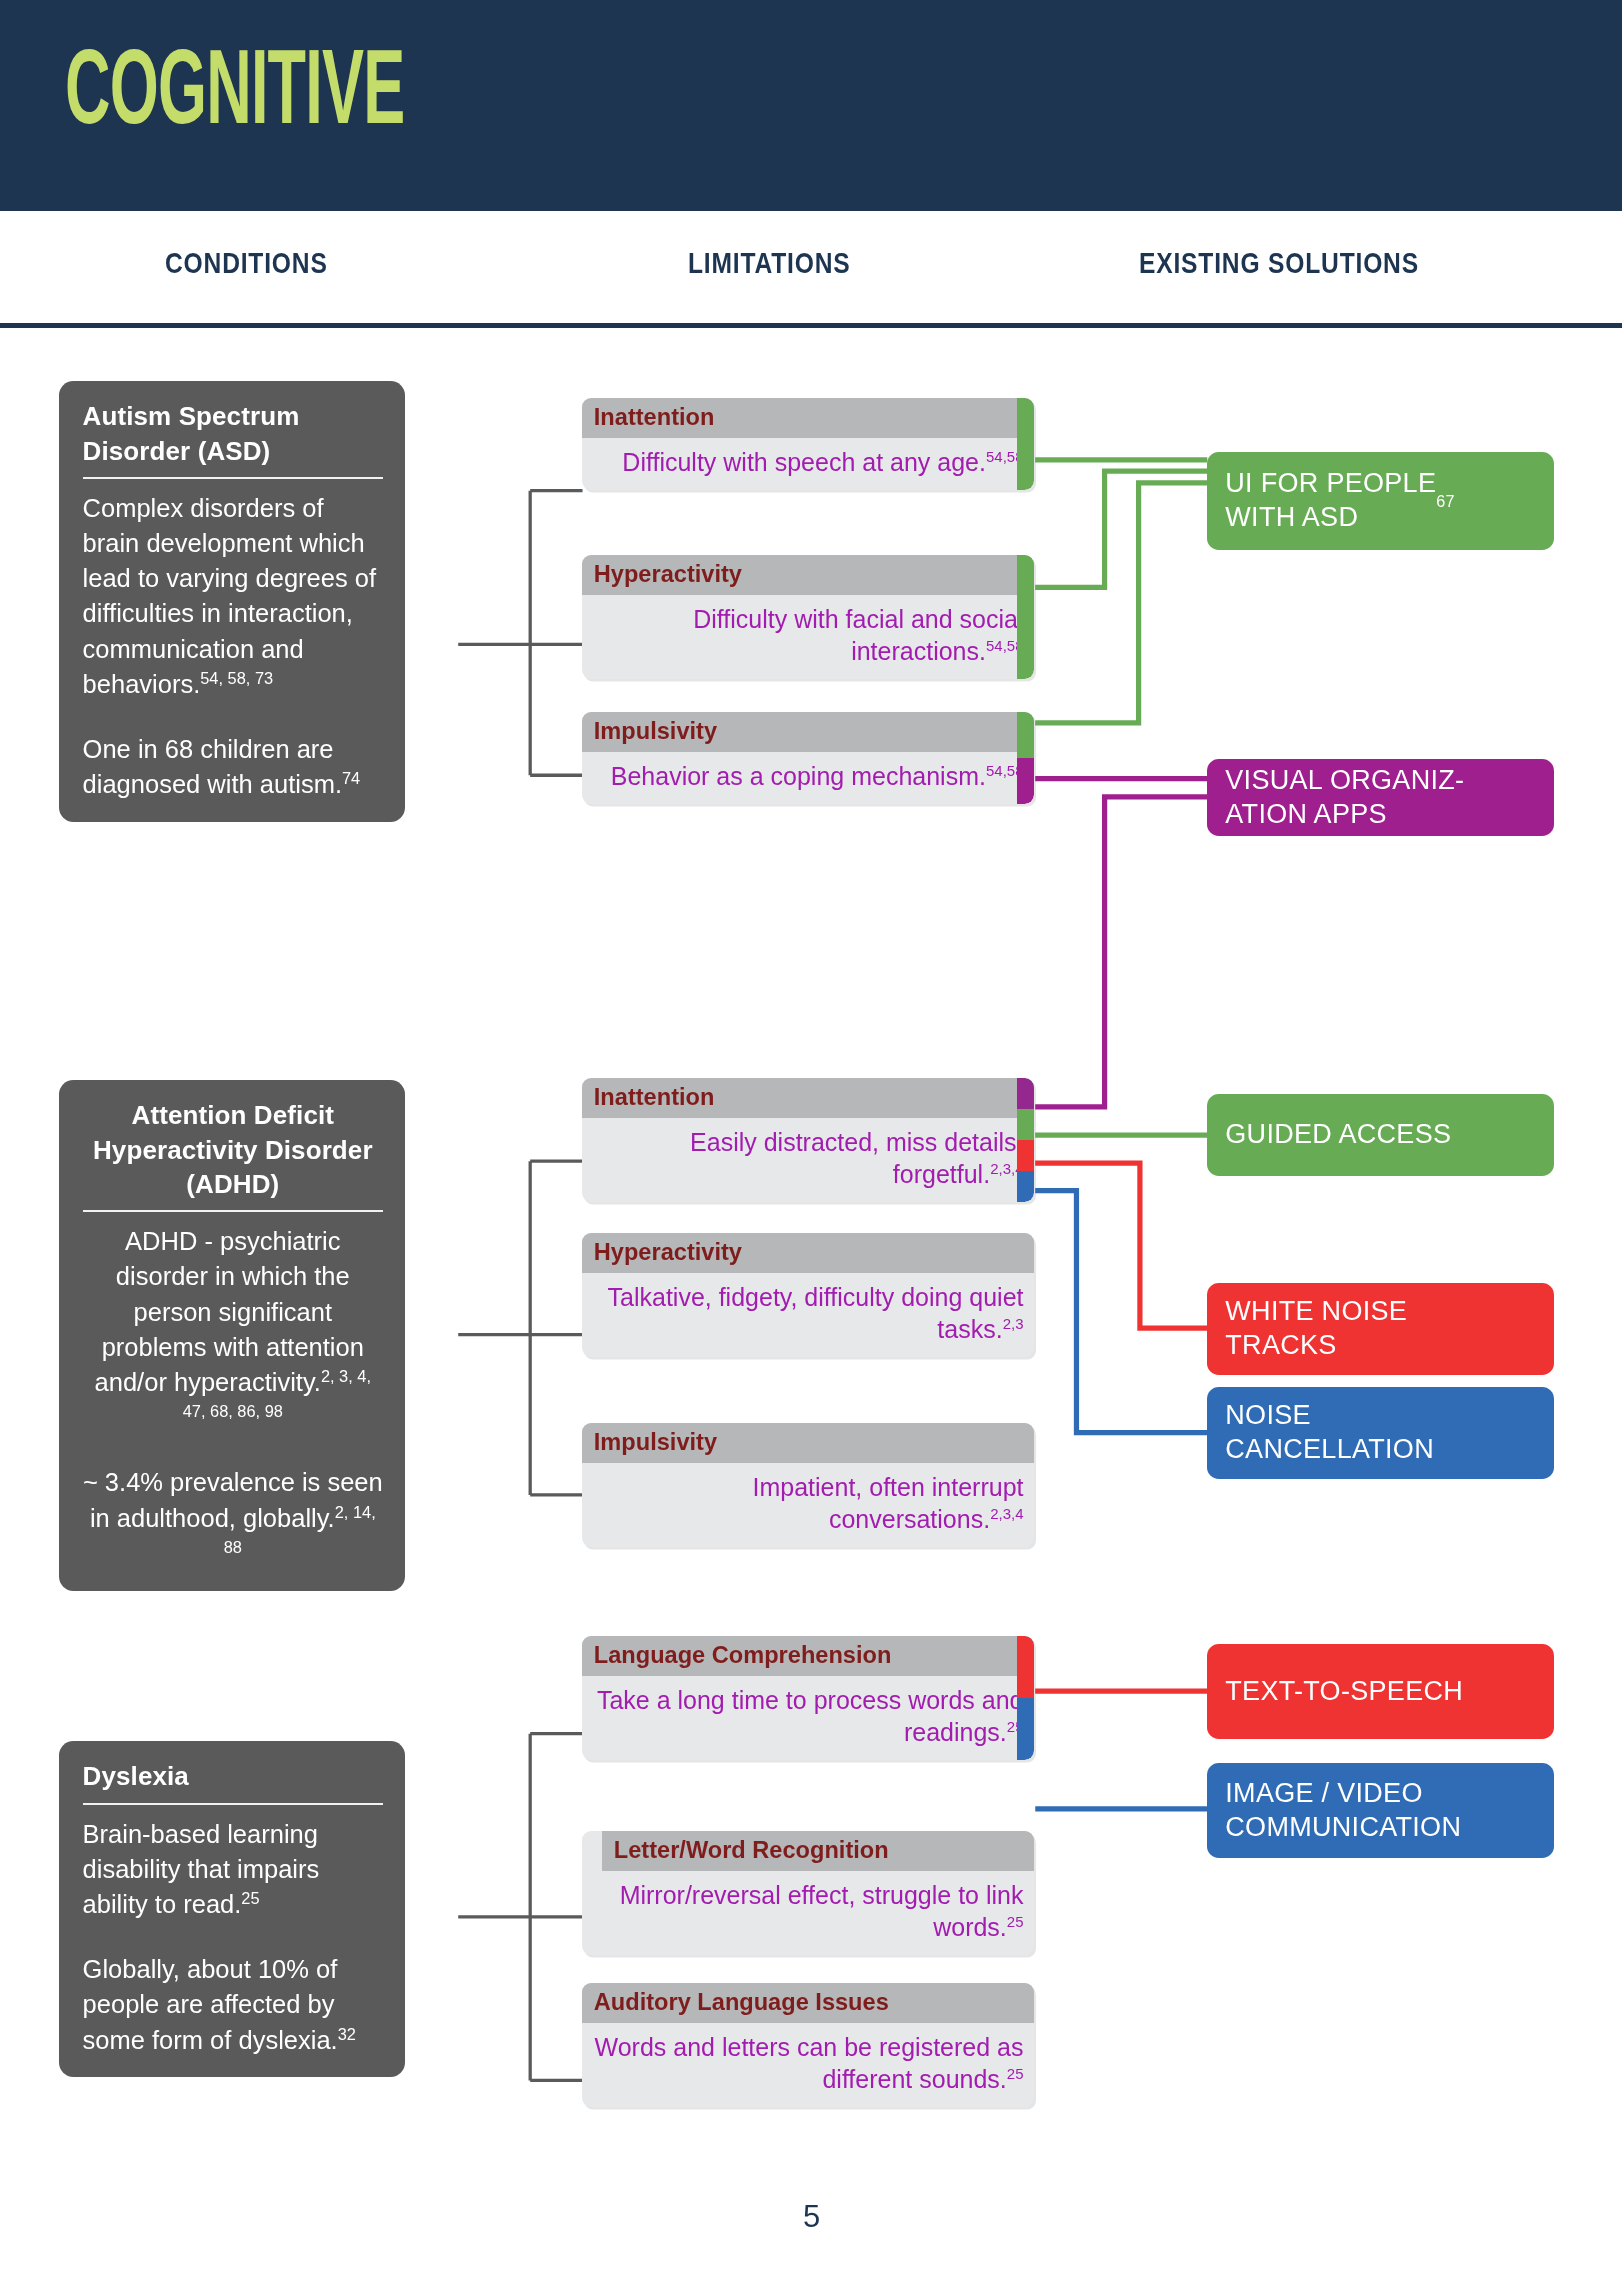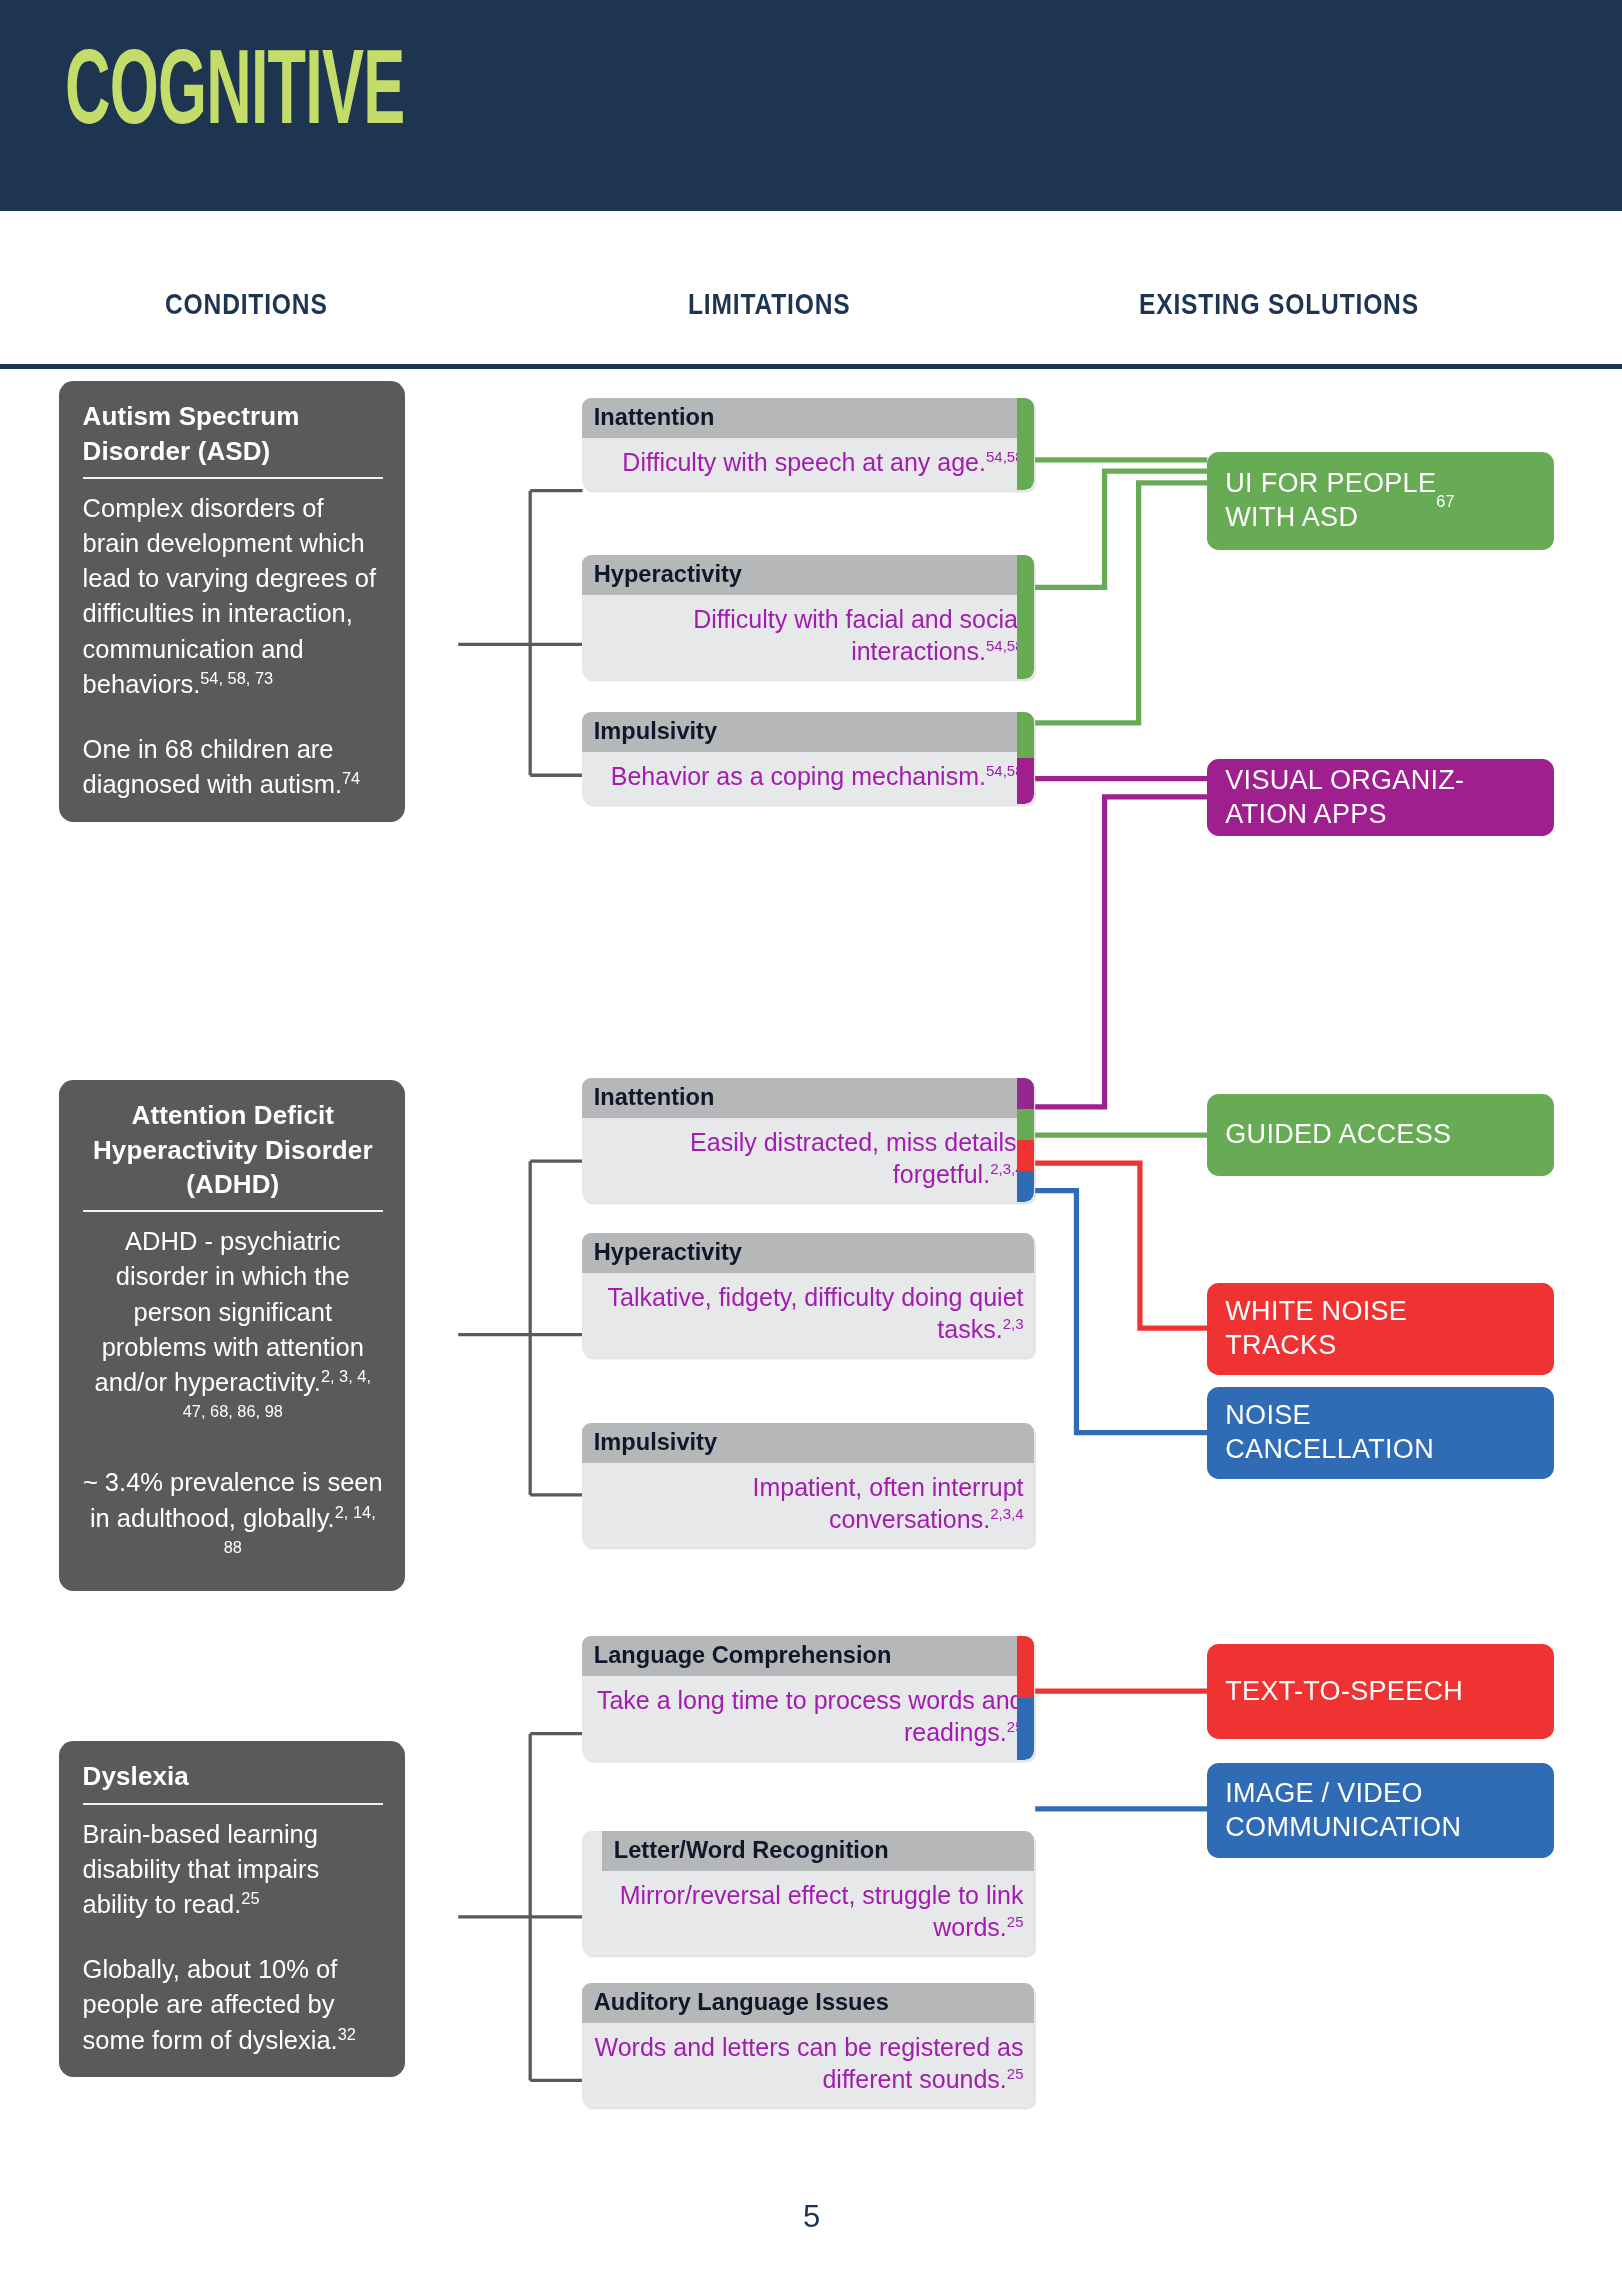--- a/index.html
+++ b/index.html
@@ -19,21 +19,21 @@
   .header-title {
     position:absolute; left:65px; top:34px;
     font-size:105px; line-height:1; font-weight:700;
     color:#c4dd6a; letter-spacing:-1.3px;
     transform: scaleX(0.60); transform-origin: left center;
     font-family:"Liberation Sans","DejaVu Sans",sans-serif;
     white-space:nowrap;
   }
   .colbar {
     position:absolute; left:0; top:211px; width:1623px; height:117px;
-    background:#ffffff; border-bottom:5.9px solid #1d3551;margin-top:41px;
+    background:#ffffff; border-bottom:5.9px solid #1d3551;
   }
   .colhead {
     position:absolute; top:35px;
     font-size:30px; font-weight:700; color:#1d3551;
     letter-spacing:1px; white-space:nowrap;
     transform: scaleX(0.82); 
   }
   #ch-conditions { left:165px; transform-origin:left center;}
   #ch-limitations { left:688px; transform-origin:left center;}
   #ch-solutions { left:1139px; transform-origin:left center;}
@@ -60,21 +60,21 @@
   .sup-inline { font-size:16.4px; }
 
   
   .lim {
     position:absolute; width:452px;
     border-radius:9.2px; overflow:hidden;
     background:#e7e8ea;
     box-shadow: 2px 2.6px 0 0 rgba(0,0,0,0.10);
   }
   .lim-head {
-    background:#b6b7b9; color:#0f172a;
+    background:#b6b7b9; color:#7f1d1d;
     font-size:23.6px; font-weight:700;
     padding:5.9px 11.8px 7.2px 11.8px; line-height:1.12;
     white-space:nowrap;
   }
   .lim-body {
     color:#a21caf; font-size:25px; line-height:1.28;
     padding:8.5px 10.5px 11.8px 11.8px;
     text-align:right;
   }
   

